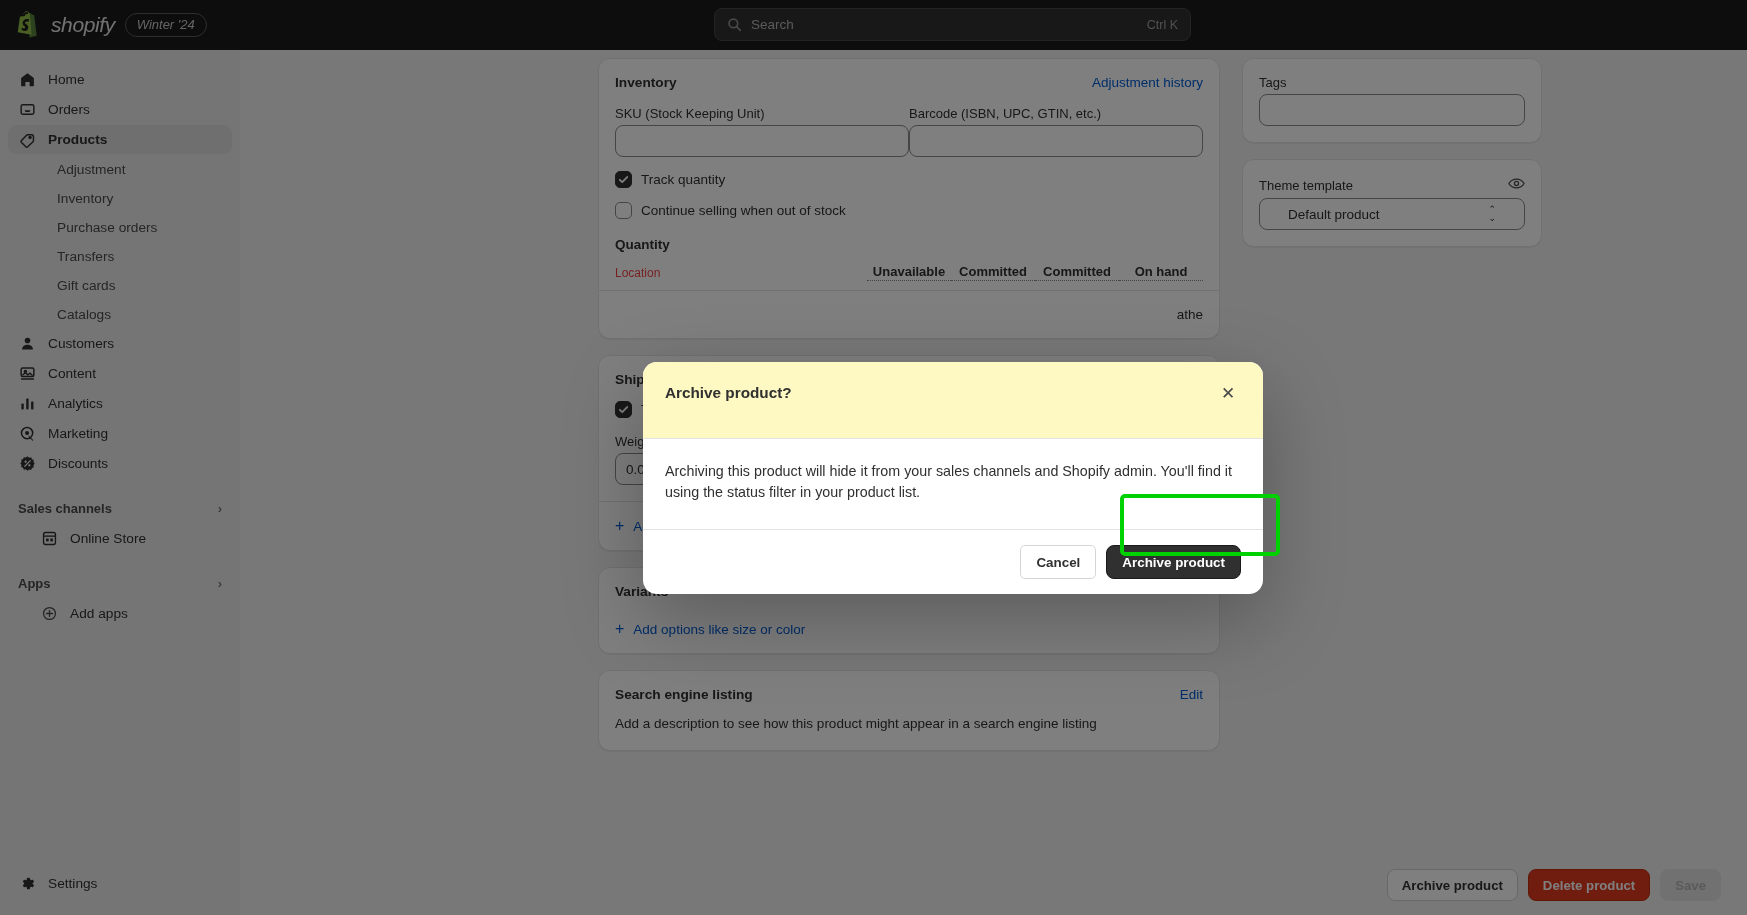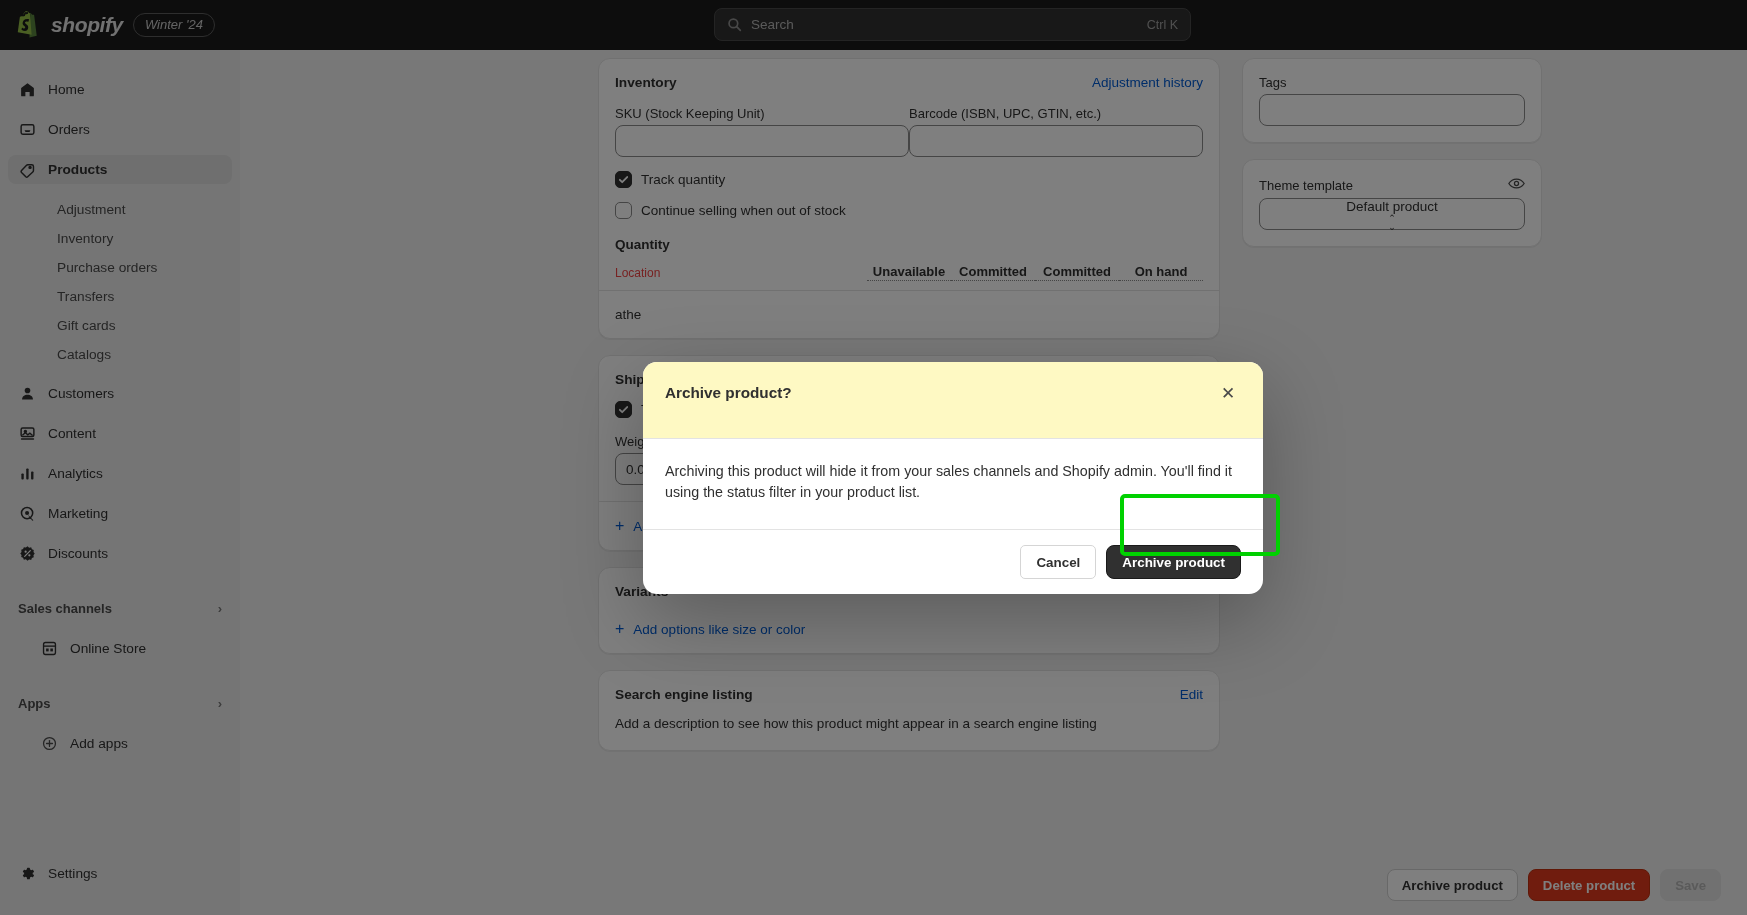--- a/index.html
+++ b/index.html
@@ -14,21 +14,21 @@
   .topbar {
     position: absolute; top: 0; left: 0;
     width: 1747px; height: 50px;
     background: #1a1a1a;
     display: flex; align-items: center;
     z-index: 5;
   }
   .brand { display: flex; align-items: center; gap: 9px; margin-left: 16px; }
   .brand-logo { width: 26px; height: 28px; }
   .brand-name {
-    color: #e3e3e3; font-size: 21px; font-weight: bold;
+    color: #e3e3e3; font-size: 21px; font-weight: normal;
     font-style: italic; letter-spacing: -0.4px;
   }
   .brand-badge {
     margin-left: 10px;
     border: 1px solid #5c5c5c; border-radius: 14px;
     color: #c9c9c9; font-size: 13px; font-style: italic;
     padding: 3px 11px 4px;
   }
   .search-wrap {
     position: absolute; left: 714px; top: 8px;
@@ -49,21 +49,21 @@
   
   .sidebar {
     position: absolute; top: 50px; left: 0;
     width: 240px; height: 865px;
     background: #ebebeb;
     padding-top: 14px;
     z-index: 2;
   }
   .nav-item {
     display: flex; align-items: center; gap: 11px;
-    height: 29px; margin: 11px 8px; padding: 0 10px;
+    height: 29px; margin: 1px 8px; padding: 0 10px;
     border-radius: 8px;
     font-size: 13.7px; color: #303030; cursor: pointer;
   }
   .nav-item.active { background: #dedede; font-weight: bold; }
   .nav-item .ico { width: 19px; height: 19px; flex: 0 0 auto; display:flex; align-items:center; justify-content:center;}
   .nav-sub {
     height: 28px; margin: 1px 8px; padding-left: 49px;
     display: flex; align-items: center;
     font-size: 13.7px; color: #4a4a4a; cursor: pointer; border-radius: 8px;
   }
@@ -127,21 +127,21 @@
   .qty-head {
     display: flex; align-items: center;
     border-bottom: 1px solid #e3e3e3;
     padding: 0 16px 9px 16px;
   }
   .qty-head .c-loc { flex: 1; font-size: 12px; font-weight: normal; color: #ef4444; }
   .qty-head .c-num {
     width: 84px; text-align: center; font-size: 13px; font-weight: bold;
     color: #303030; border-bottom: 1px dotted #8a8a8a; padding-bottom: 1px;
   }
-  .qty-row { display: flex; align-items: center; padding: 16px; }
+  .qty-row { display: flex; align-items: center; padding: 16px; text-align: right; }
   .qty-row .c-loc { flex: 1; font-size: 13.5px; color: #303030; }
 
   .plus-link {
     display: flex; align-items: center; gap: 9px;
     color: #005bd3; font-size: 13.5px; cursor: pointer;
   }
   .plus-link .p { font-size: 16px; line-height: 1; }
 
   .divider { height: 1px; background: #e3e3e3; margin: 16px -16px; }
 
@@ -156,21 +156,21 @@
     width: 52px; height: 32px; border: 1px solid #8a8a8a;
     border-radius: 8px; background: #fff;
     display: flex; align-items: center; justify-content: space-between;
     padding: 0 8px; font-size: 13px; color: #303030;
   }
 
   .select {
     width: 100%; height: 32px; border: 1px solid #8a8a8a;
     border-radius: 8px; background: #fff;
     display: flex; align-items: center; justify-content: space-between;
-    padding: 0 28px; font-size: 13.5px; color: #303030; margin-top: 4px; flex-direction: column;
+    padding: 0 28px; font-size: 13.5px; color: #303030; margin-top: 4px;
   }
   .muted-body { font-size: 13.5px; color: #303030; margin-top: 12px; line-height: 1.45; }
 
   
   .actionbar {
     position: absolute; right: 26px; bottom: 14px;
     display: flex; align-items: center; gap: 10px;
   }
   .btn {
     height: 32px; border-radius: 8px; font-size: 13.2px; font-weight: bold;

